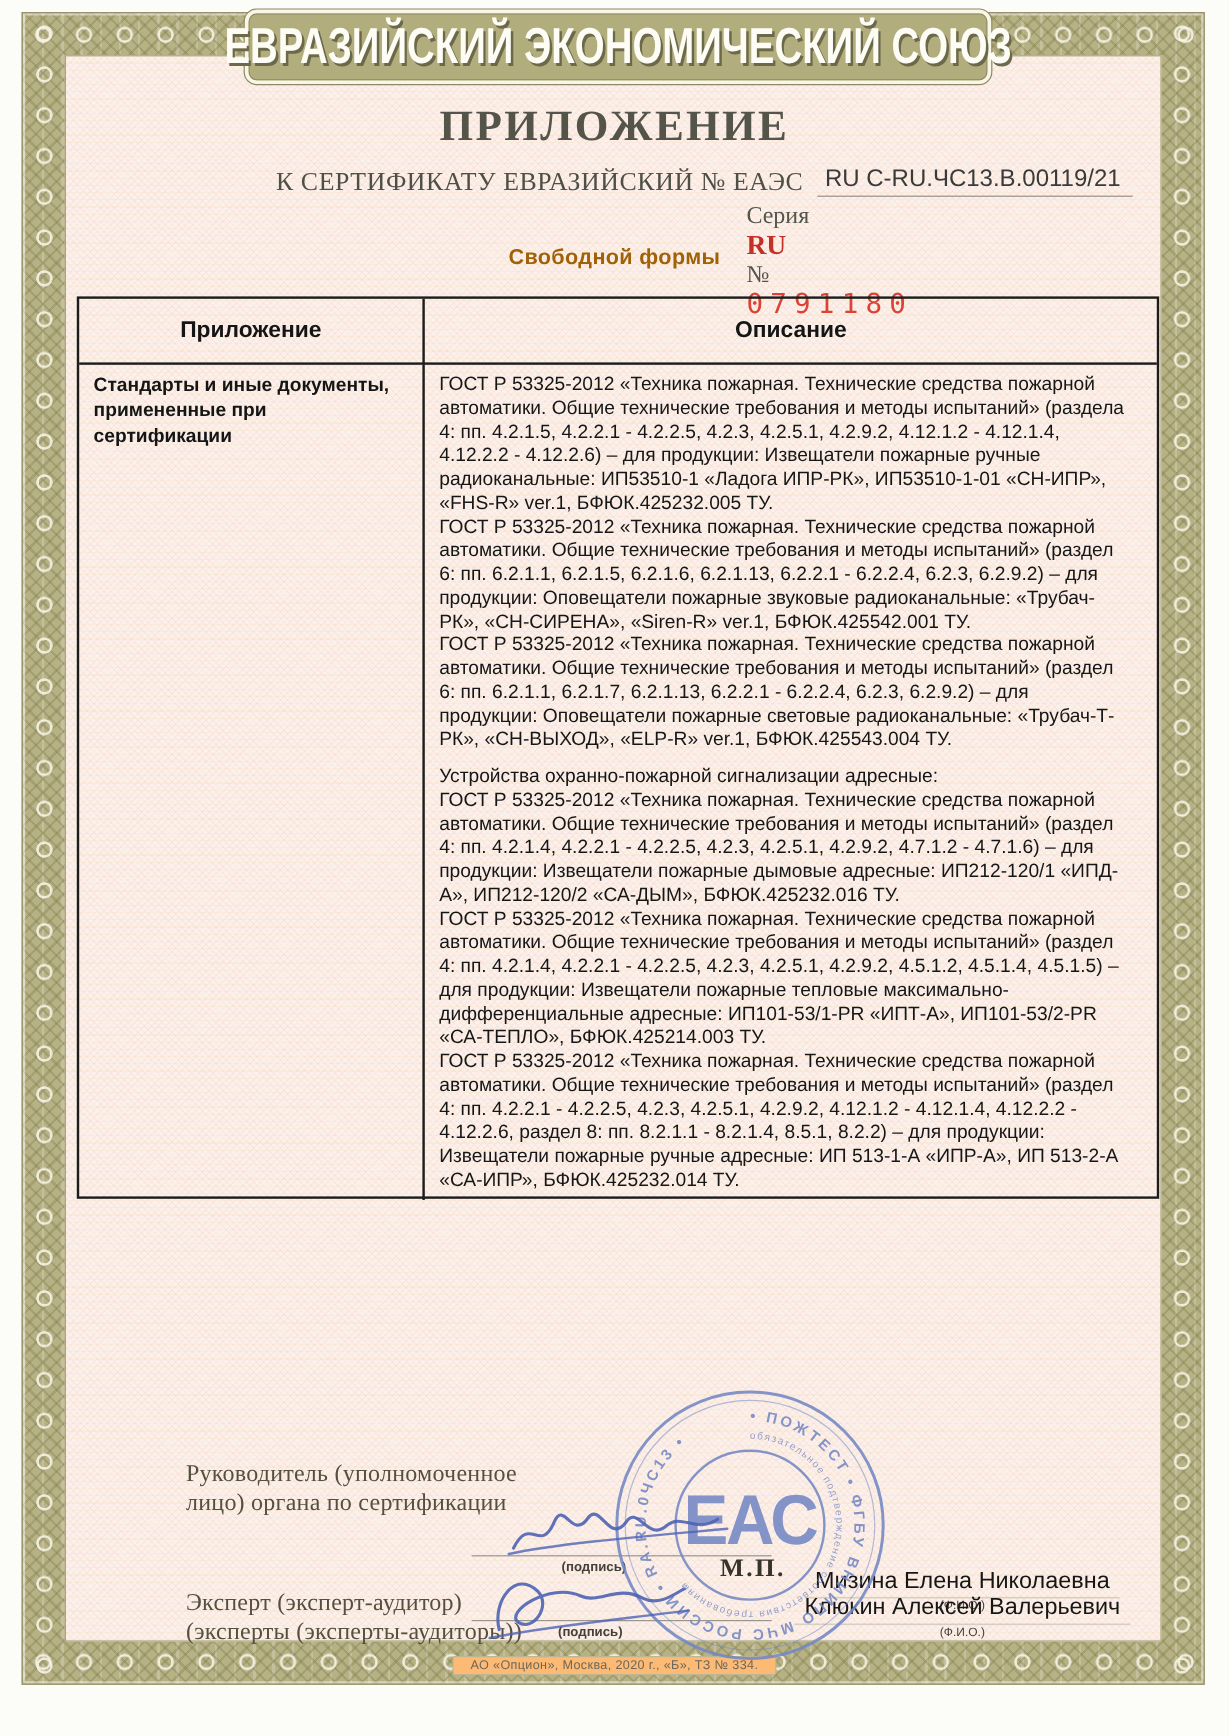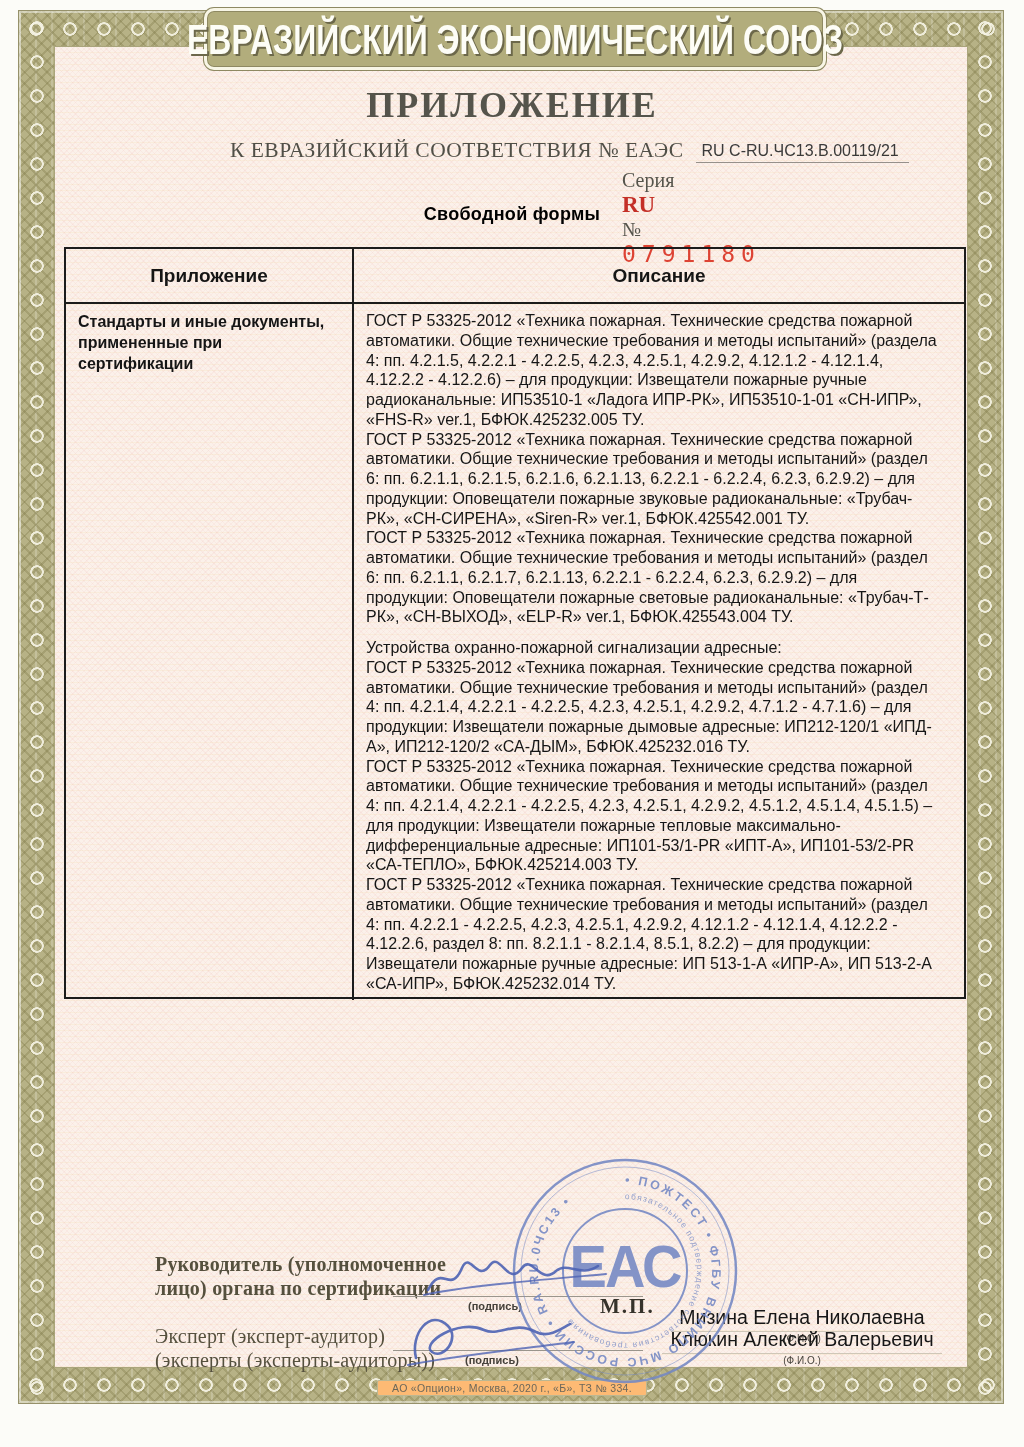--- a/index.html
+++ b/index.html
@@ -64,36 +64,36 @@
   }
   .cert-row{
     position:absolute;left:230px;top:138px;display:flex;align-items:flex-end;
   }
   .cert-label{
     font-family:"Liberation Serif",serif;font-size:21.5px;color:#504f47;
     letter-spacing:.5px;white-space:nowrap;
   }
   .cert-number{
     margin-left:12px;padding:0 10px 2px 6px;
-    font-family:"Liberation Sans",sans-serif;font-size:16px;color:#3a3a3a;
+    font-family:"Liberation Sans",sans-serif;font-size:20px;color:#3a3a3a;
     border-bottom:1px solid #96918a;white-space:nowrap;
   }
   .series-row{
     position:absolute;left:594px;top:169px;display:flex;align-items:baseline;flex-direction:column;
   }
   .series-label{font-family:"Liberation Serif",serif;font-size:20px;color:#55544c;}
   .series-value{font-family:"Liberation Serif",serif;font-weight:bold;font-size:23px;color:#c42f27;margin-left:12px;}
   .number-sign{font-family:"Liberation Serif",serif;font-size:20px;color:#55544c;margin-left:28px;}
   .blank-number{
     font-family:"DejaVu Sans Mono",monospace;font-size:23px;color:#dd4334;
     letter-spacing:6px;margin-left:14px;
   }
   .form-type{
     position:absolute;left:0;top:204px;width:1024px;text-align:center;
-    font-weight:bold;font-size:18px;color:#000000;letter-spacing:.3px;
+    font-weight:bold;font-size:18px;color:#a16207;letter-spacing:.3px;
   }
   
   .apx-table{
     position:absolute;left:64px;top:247px;width:902px;height:752px;
     border:2px solid #1c1c1c;box-sizing:border-box;
     display:grid;grid-template-columns:288px 1fr;grid-template-rows:55px 1fr;
   }
   .cell{box-sizing:border-box;}
   .c-head{
     display:flex;align-items:center;justify-content:center;
@@ -105,21 +105,21 @@
     border-right:2px solid #1c1c1c;padding:8px 12px;
     font-weight:bold;font-size:16px;line-height:1.3;color:#151515;
   }
   .c-body-right{padding:7px 27px 6px 12px;}
   .c-body-right p{
     margin:0;font-size:16px;line-height:1.235;color:#161616;
   }
   .c-body-right p.gap{margin-top:11px;}
   
   .role{position:absolute;font-family:"Liberation Serif",serif;font-size:20px;line-height:1.22;color:#55503e;letter-spacing:.2px;}
-  .role-1{left:155px;top:1252px;font-weight:bold;}
+  .role-1{left:155px;top:1216px;}
   .role-2{left:155px;top:1324px;}
   .sigline{position:absolute;border-bottom:1px solid #9a958c;}
   .sigline-1{left:393px;top:1272px;width:250px;height:24px;}
   .sigline-2{left:393px;top:1326px;width:250px;height:24px;}
   .sigcap{position:absolute;font-size:11px;color:#45413a;font-weight:bold;}
   .sigcap-1{left:468px;top:1300px;}
   .sigcap-2{left:465px;top:1354px;}
   .name-block{position:absolute;width:300px;text-align:center;}
   .name-1{left:652px;top:1306px;}
   .name-2{left:652px;top:1328px;}
@@ -157,21 +157,21 @@
 </div>
 <div class="inner"></div>
 
 <div class="banner">
   <span>ЕВРАЗИЙСКИЙ ЭКОНОМИЧЕСКИЙ СОЮЗ</span>
 </div>
 
 <div class="doc-title">ПРИЛОЖЕНИЕ</div>
 
 <div class="cert-row">
-  <span class="cert-label">К ЕВРАЗИЙСКИЙ СООТВЕТСТВИЯ № ЕАЭС</span>
+  <span class="cert-label">К СЕРТИФИКАТУ ЕВРАЗИЙСКИЙ № ЕАЭС</span>
   <span class="cert-number">RU C-RU.ЧС13.В.00119/21</span>
 </div>
 
 <div class="series-row">
   <span class="series-label">Серия</span>
   <span class="series-value">RU</span>
   <span class="number-sign">№</span>
   <span class="blank-number">0791180</span>
 </div>
 

